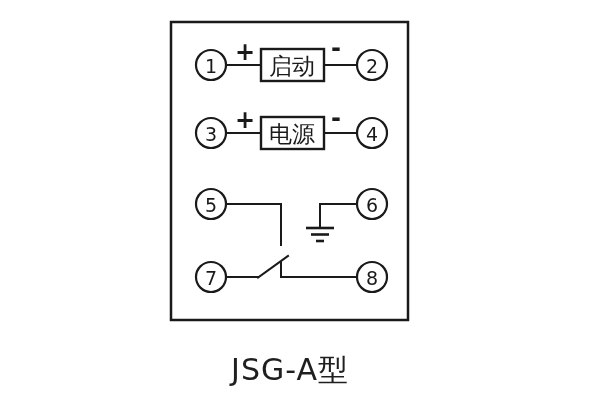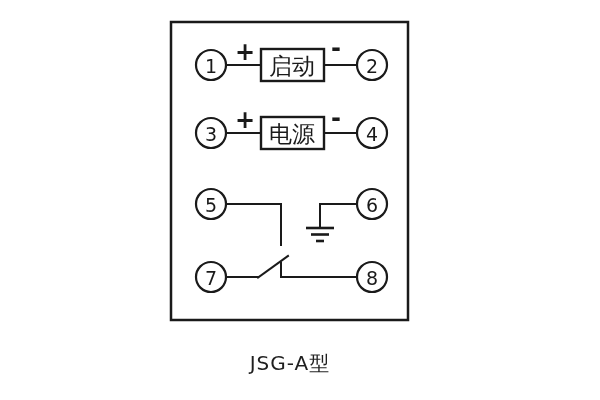--- a/index.html
+++ b/index.html
@@ -62,21 +62,21 @@
   .ground-bar {
     stroke: #1a1a1a;
     stroke-width: 2.6;
     stroke-linecap: butt;
   }
   .caption {
     position: absolute;
     left: 290px;
     top: 350px;
     transform: translateX(-50%);
-    font-size: 20px;
+    font-size: 30px;
     color: #1f1f1f;
     white-space: nowrap;
     letter-spacing: 1px;
   }
 </style>
 </head>
 <body>
 
 <div class="canvas">
 

